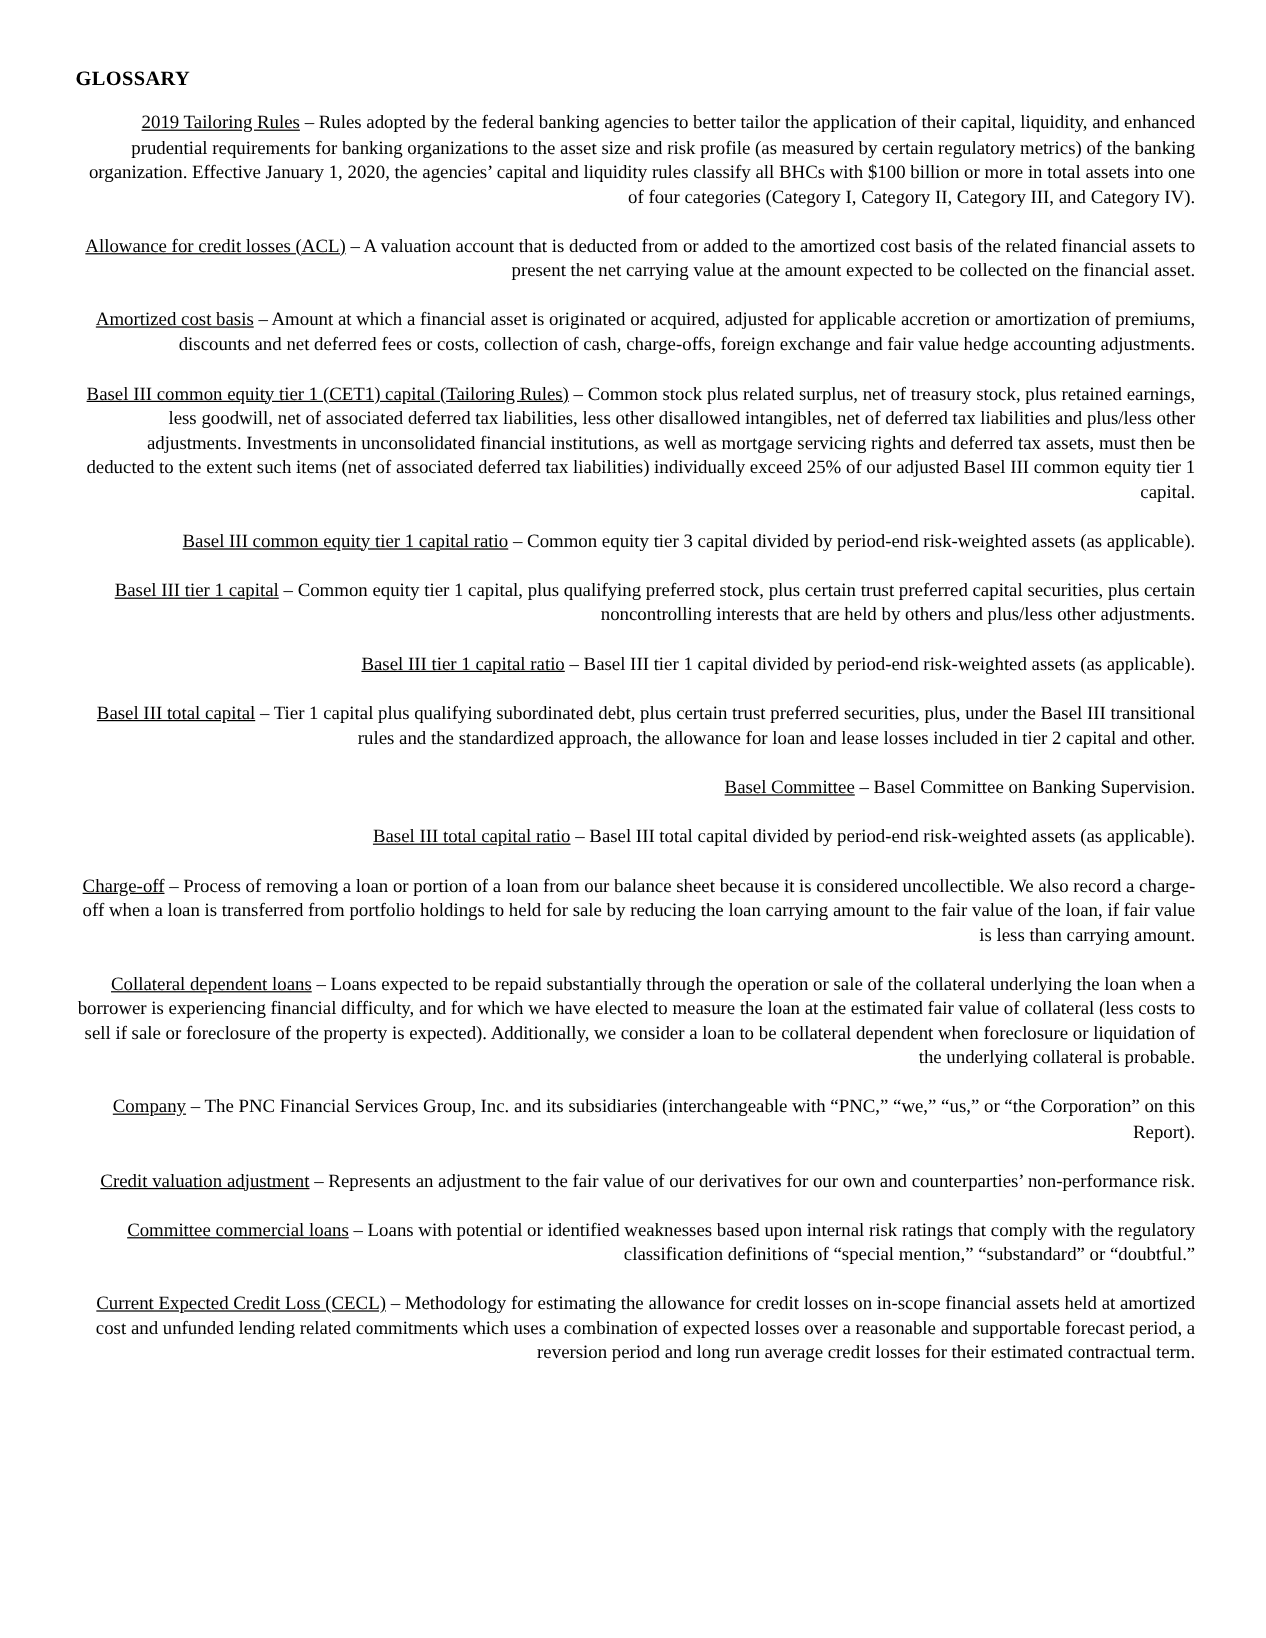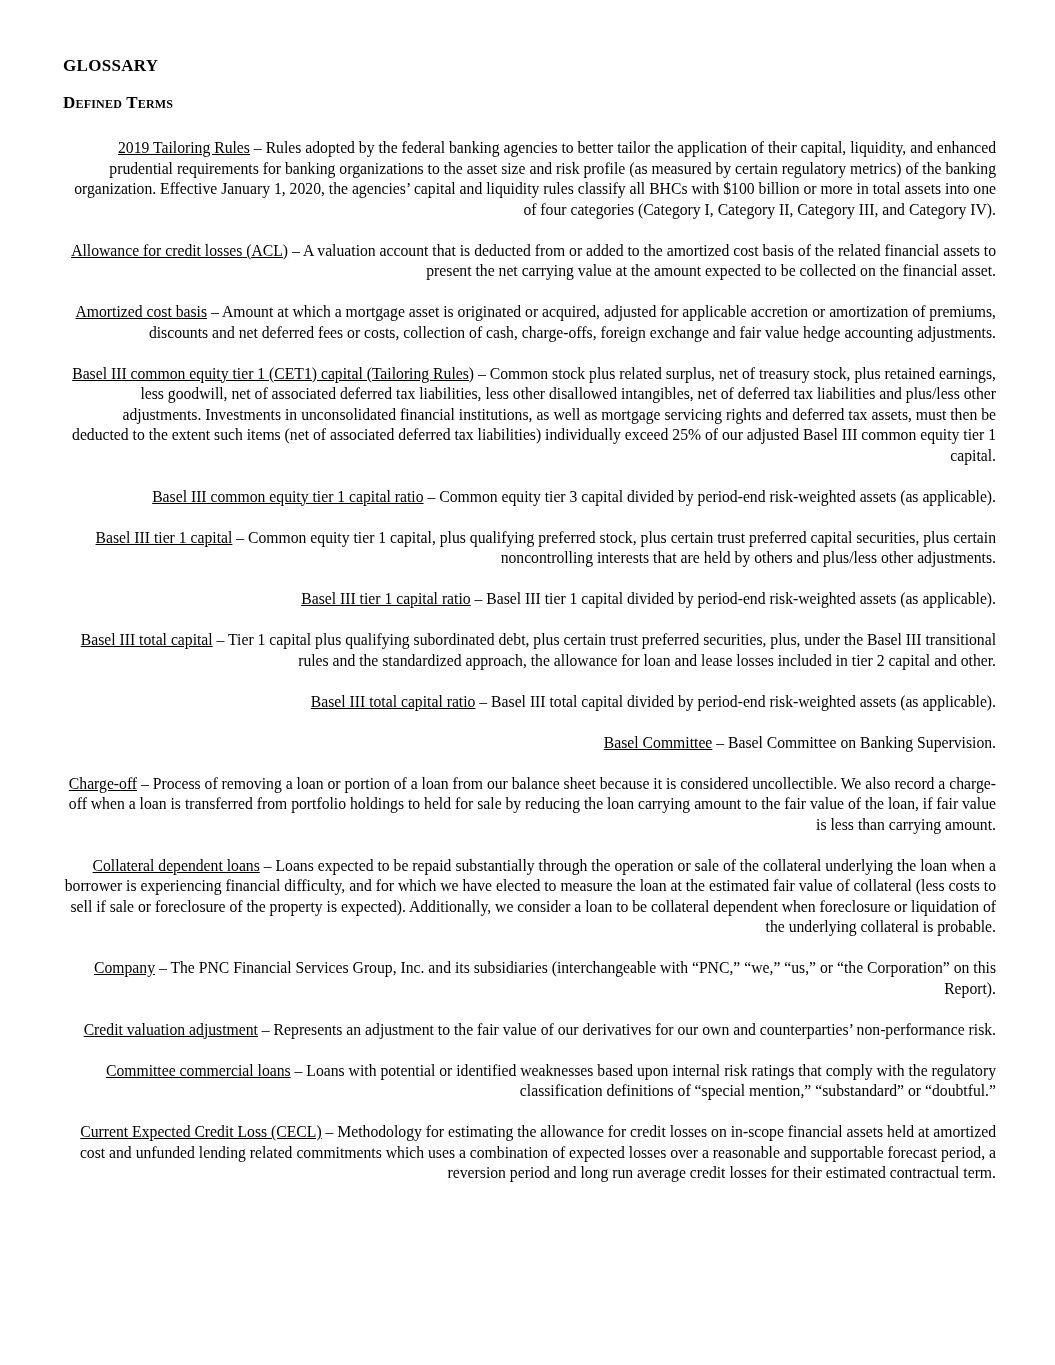--- a/index.html
+++ b/index.html
@@ -61,41 +61,40 @@
   .footer .fi {
     font-style: italic;
   }
 </style>
 </head>
 <body>
 
 <div class="page">
   <div class="content">
     <h1 class="title">GLOSSARY</h1>
-    <h2 class="subtitle">Defined Terms</h2>
 
     <p class="entry"><span class="term">2019 Tailoring Rules</span><span class="sep"> – </span><span class="def">Rules adopted by the federal banking agencies to better tailor the application of their capital, liquidity, and enhanced prudential requirements for banking organizations to the asset size and risk profile (as measured by certain regulatory metrics) of the banking organization. Effective January 1, 2020, the agencies’ capital and liquidity rules classify all BHCs with $100 billion or more in total assets into one of four categories (Category I, Category II, Category III, and Category IV).</span></p>
 
     <p class="entry"><span class="term">Allowance for credit losses (ACL)</span><span class="sep"> – </span><span class="def">A valuation account that is deducted from or added to the amortized cost basis of the related financial assets to present the net carrying value at the amount expected to be collected on the financial asset.</span></p>
 
-    <p class="entry"><span class="term">Amortized cost basis</span><span class="sep"> – </span><span class="def">Amount at which a mortgage asset is originated or acquired, adjusted for applicable accretion or amortization of premiums, discounts and net deferred fees or costs, collection of cash, charge-offs, foreign exchange and fair value hedge accounting adjustments.</span></p>
+    <p class="entry"><span class="term">Amortized cost basis</span><span class="sep"> – </span><span class="def">Amount at which a financial asset is originated or acquired, adjusted for applicable accretion or amortization of premiums, discounts and net deferred fees or costs, collection of cash, charge-offs, foreign exchange and fair value hedge accounting adjustments.</span></p>
 
     <p class="entry"><span class="term">Basel III common equity tier 1 (CET1) capital (Tailoring Rules)</span><span class="sep"> – </span><span class="def">Common stock plus related surplus, net of treasury stock, plus retained earnings, less goodwill, net of associated deferred tax liabilities, less other disallowed intangibles, net of deferred tax liabilities and plus/less other adjustments. Investments in unconsolidated financial institutions, as well as mortgage servicing rights and deferred tax assets, must then be deducted to the extent such items (net of associated deferred tax liabilities) individually exceed 25% of our adjusted Basel III common equity tier 1 capital.</span></p>
 
     <p class="entry"><span class="term">Basel III common equity tier 1 capital ratio</span><span class="sep"> – </span><span class="def">Common equity tier 3 capital divided by period-end risk-weighted assets (as applicable).</span></p>
 
     <p class="entry"><span class="term">Basel III tier 1 capital</span><span class="sep"> – </span><span class="def">Common equity tier 1 capital, plus qualifying preferred stock, plus certain trust preferred capital securities, plus certain noncontrolling interests that are held by others and plus/less other adjustments.</span></p>
 
     <p class="entry"><span class="term">Basel III tier 1 capital ratio</span><span class="sep"> – </span><span class="def">Basel III tier 1 capital divided by period-end risk-weighted assets (as applicable).</span></p>
 
     <p class="entry"><span class="term">Basel III total capital</span><span class="sep"> – </span><span class="def">Tier 1 capital plus qualifying subordinated debt, plus certain trust preferred securities, plus, under the Basel III transitional rules and the standardized approach, the allowance for loan and lease losses included in tier 2 capital and other.</span></p>
 
+    <p class="entry"><span class="term">Basel Committee</span><span class="sep"> – </span><span class="def">Basel Committee on Banking Supervision.</span></p>
+
     <p class="entry"><span class="term">Basel III total capital ratio</span><span class="sep"> – </span><span class="def">Basel III total capital divided by period-end risk-weighted assets (as applicable).</span></p>
-
-    <p class="entry"><span class="term">Basel Committee</span><span class="sep"> – </span><span class="def">Basel Committee on Banking Supervision.</span></p>
 
     <p class="entry"><span class="term">Charge-off</span><span class="sep"> – </span><span class="def">Process of removing a loan or portion of a loan from our balance sheet because it is considered uncollectible. We also record a charge-off when a loan is transferred from portfolio holdings to held for sale by reducing the loan carrying amount to the fair value of the loan, if fair value is less than carrying amount.</span></p>
 
     <p class="entry"><span class="term">Collateral dependent loans</span><span class="sep"> – </span><span class="def">Loans expected to be repaid substantially through the operation or sale of the collateral underlying the loan when a borrower is experiencing financial difficulty, and for which we have elected to measure the loan at the estimated fair value of collateral (less costs to sell if sale or foreclosure of the property is expected). Additionally, we consider a loan to be collateral dependent when foreclosure or liquidation of the underlying collateral is probable.</span></p>
 
 
     <p class="entry"><span class="term">Company</span><span class="sep"> – </span><span class="def">The PNC Financial Services Group, Inc. and its subsidiaries (interchangeable with “PNC,” “we,” “us,” or “the Corporation” on this Report).</span></p>
 
     <p class="entry"><span class="term">Credit valuation adjustment</span><span class="sep"> – </span><span class="def">Represents an adjustment to the fair value of our derivatives for our own and counterparties’ non-performance risk.</span></p>
 

